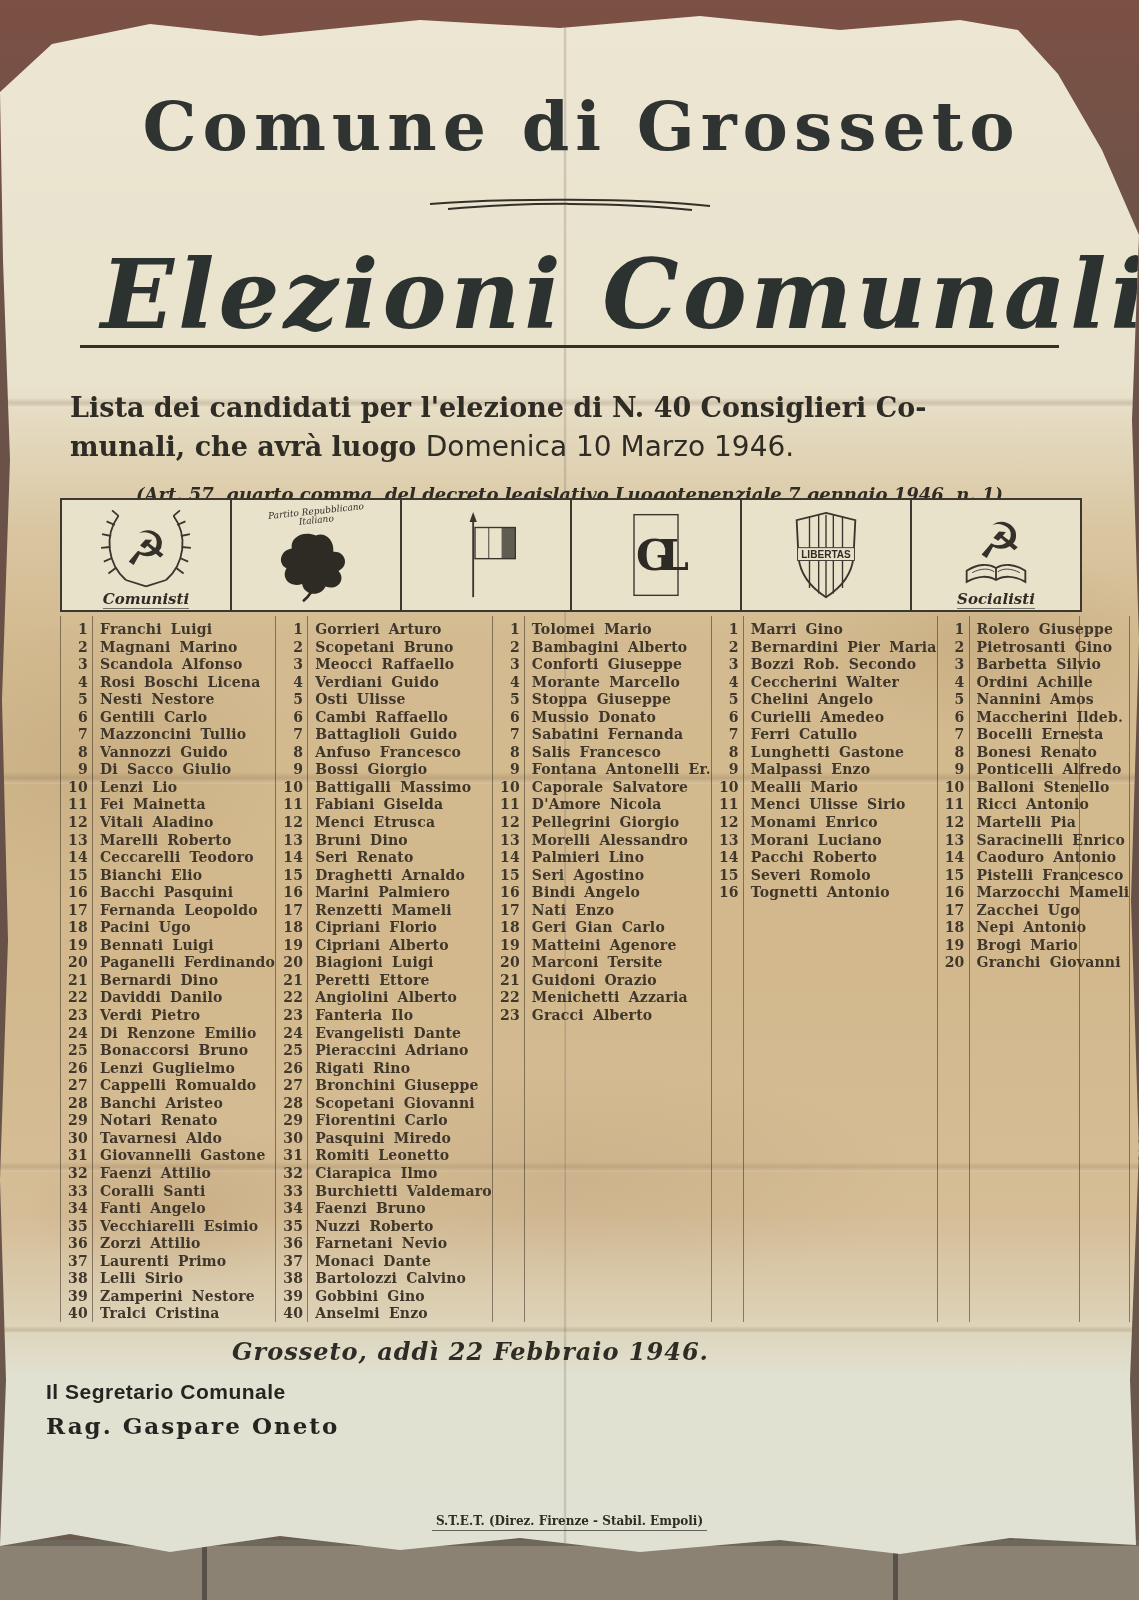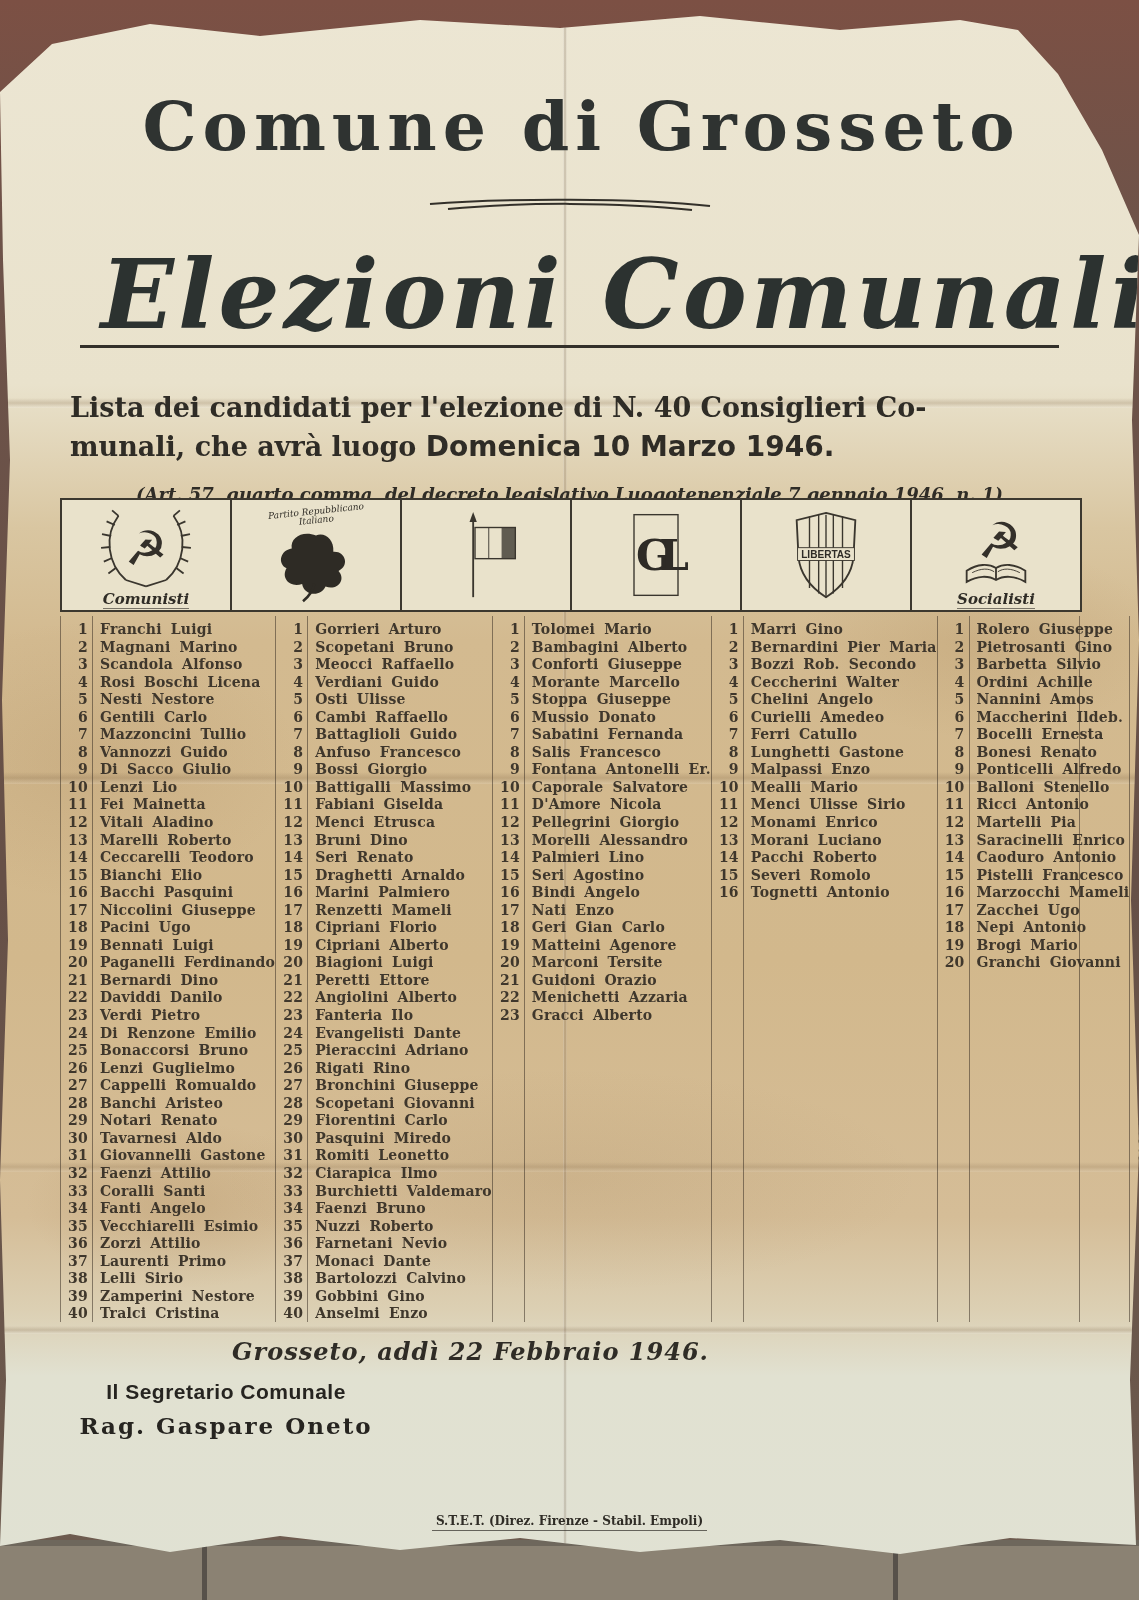--- a/index.html
+++ b/index.html
@@ -26,21 +26,21 @@
   .ch4{top:1326px;height:8px;background:linear-gradient(180deg,rgba(120,92,62,0),rgba(120,92,62,.22),rgba(255,255,255,.16));}
   .ink{color:#33302a;margin-left:12px;}
   .title{position:absolute;top:86px;left:0;width:100%;text-align:center;z-index:3;
     font-size:68px;font-weight:bold;letter-spacing:6px;color:#2f3331;}
   .flourish{position:absolute;top:196px;left:0;width:100%;text-align:center;z-index:3;}
   .subtitle{position:absolute;top:238px;left:0;width:100%;text-align:right;z-index:3;
     font-size:96px;font-weight:bold;letter-spacing:4px;color:#2c3230;font-style:italic;}
   .subtitle-rule{position:absolute;top:345px;left:80px;right:80px;height:3px;background:#33302a;z-index:3;}
   .intro{position:absolute;top:388px;left:70px;width:1000px;z-index:3;
     font-size:27px;font-weight:600;line-height:1.45;color:#2f2c26;}
-  .intro b{font-family:"DejaVu Sans","Liberation Sans",sans-serif;font-weight:bold;font-size:28px;}
+  .intro b{font-family:"DejaVu Sans","Liberation Sans",sans-serif;font-weight:normal;font-size:28px;}
   .decree{position:absolute;top:484px;left:0;width:100%;text-align:center;z-index:3;
     font-style:italic;font-weight:600;font-size:18px;color:#2f2c26;}
   .symrow{position:absolute;top:498px;left:60px;width:1018px;height:110px;z-index:3;
     display:flex;border:2px solid #3c382f;background:#e9e2cb;}
   .sym-cell{flex:1;border-right:2px solid #3c382f;position:relative;display:flex;flex-direction:column;
     align-items:center;justify-content:center;overflow:hidden;}
   .sym-cell:last-child{border-right:none;}
   .sym-svg{width:110px;height:78px;display:block;}
   .sym-svg.tall{height:92px;}
   .sym-label{font-style:italic;font-weight:bold;font-size:15px;color:#2f2c26;margin-top:-2px;
@@ -51,21 +51,21 @@
   .cand-col{flex:1;position:relative;border-right:1px solid rgba(60,50,38,.55);}
   .cand-col:last-child{border-right:none;}
   .numline{position:absolute;left:31px;top:0;bottom:0;width:1px;background:rgba(60,50,38,.55);}
   .col-rows{position:relative;z-index:1;padding-top:5px;}
   .cand-row{height:17.55px;line-height:17.55px;display:flex;white-space:nowrap;
     font-size:14px;font-weight:bold;color:#3f372c;letter-spacing:.2px;word-spacing:4px;}
   .cand-row .num{width:27px;text-align:right;padding-right:6px;flex:none;font-weight:600;}
   .cand-row .nm{padding-left:6px;overflow:visible;}
   .dateline{position:absolute;top:1337px;left:232px;z-index:3;font-style:italic;font-weight:600;
     font-size:24px;color:#2f2c26;letter-spacing:1px;text-align:center;}
-  .sig-left{position:absolute;top:1380px;left:46px;width:360px;text-align:center;z-index:3;color:#262420;}
+  .sig-left{position:absolute;top:1380px;left:46px;width:360px;z-index:3;color:#262420;}
   .sig-left .t{font-family:"Liberation Sans","DejaVu Sans",sans-serif;font-weight:bold;font-size:21px;letter-spacing:.5px;}
   .sig-left .n{margin-top:8px;font-weight:bold;font-size:23px;letter-spacing:2px;}
   .sig-right{position:absolute;top:1382px;right:58px;width:300px;text-align:center;z-index:3;color:#262420;}
   .sig-right .t{font-family:"Liberation Sans","DejaVu Sans",sans-serif;font-weight:bold;font-size:30px;letter-spacing:2px;}
   .sig-right .n{margin-top:9px;font-weight:bold;font-size:22px;letter-spacing:1px;}
   .printer{position:absolute;top:1510px;left:0;width:100%;text-align:center;z-index:3;}
   .printer span{font-size:12px;font-weight:600;color:#2f2c26;border-bottom:1px solid rgba(47,44,38,.7);
     padding:0 4px 2px;}
 </style>
 </head>
@@ -219,21 +219,21 @@
             <div class="cand-row">
               <span class="num">15</span>
               <span class="nm">Bianchi Elio</span>
             </div>
             <div class="cand-row">
               <span class="num">16</span>
               <span class="nm">Bacchi Pasquini</span>
             </div>
             <div class="cand-row">
               <span class="num">17</span>
-              <span class="nm">Niccolini Giuseppe</span>
+              <span class="nm">Fernanda Leopoldo</span>
             </div>
             <div class="cand-row">
               <span class="num">18</span>
               <span class="nm">Pacini Ugo</span>
             </div>
             <div class="cand-row">
               <span class="num">19</span>
               <span class="nm">Bennati Luigi</span>
             </div>
             <div class="cand-row">

